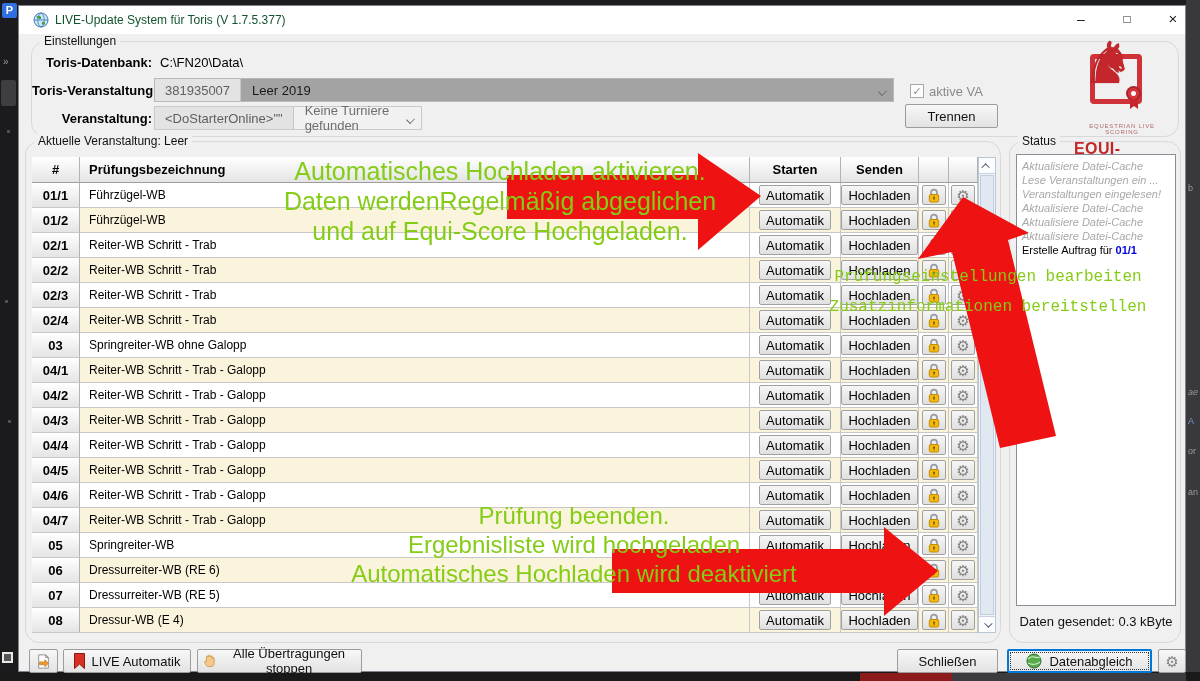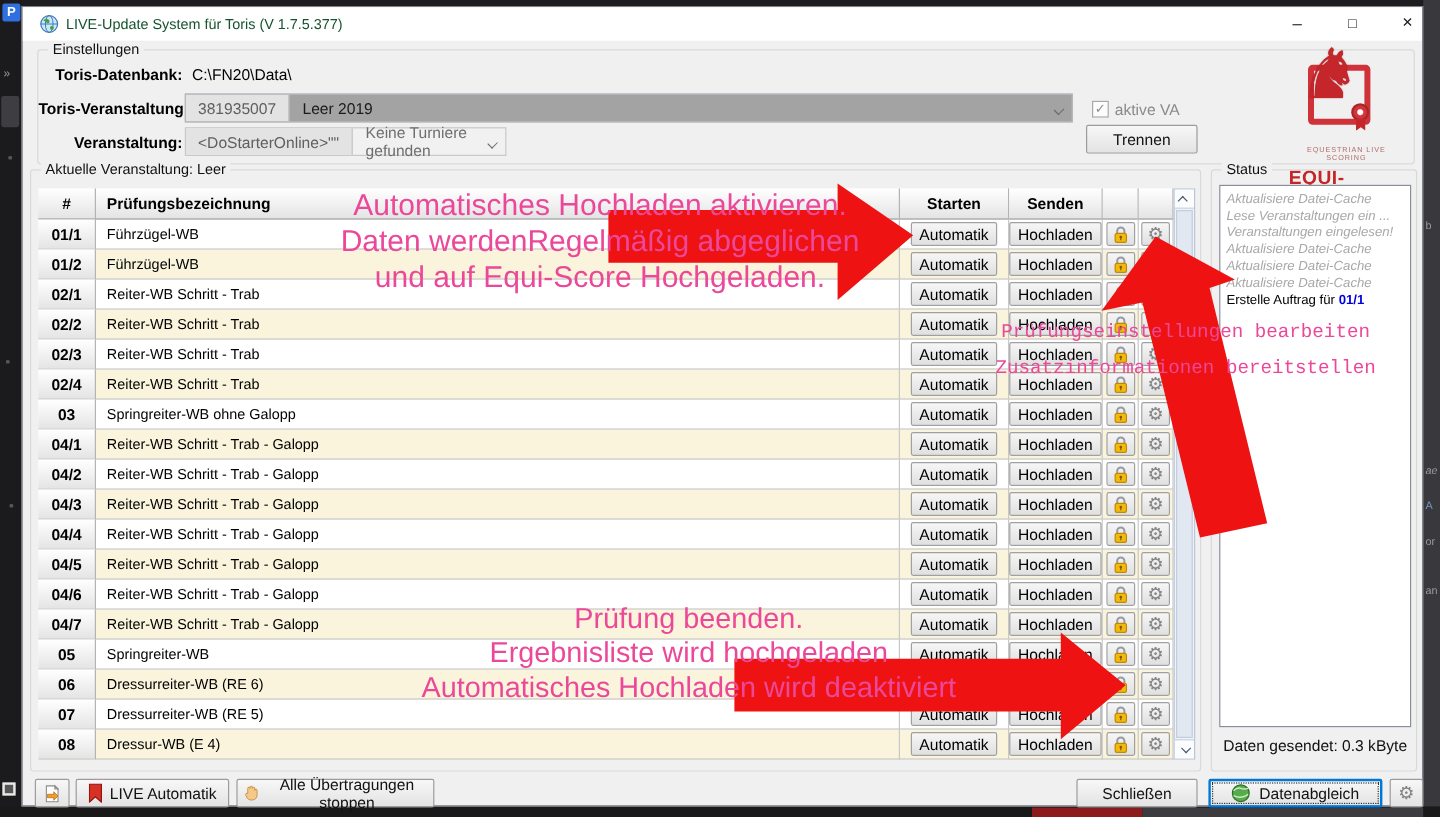--- a/index.html
+++ b/index.html
@@ -25,21 +25,21 @@
   .window{position:absolute;left:18px;top:5px;width:1168px;height:667px;background:#f0f0f0;
           border:1px solid #7e838c;z-index:3;}
   .titlebar{position:absolute;left:0;top:0;width:100%;height:28px;background:#ffffff;}
   .title-icon{position:absolute;left:14px;top:6px;width:16px;height:16px;}
   .title-text{position:absolute;left:36px;top:7px;font-size:12px;color:#14532d;white-space:nowrap;}
   .win-btn{position:absolute;top:0;width:44px;height:28px;text-align:center;line-height:26px;
            font-size:14px;color:#222;cursor:default;}
   .btn-min{left:1040px;} .btn-max{left:1086px;font-size:12px;} .btn-close{left:1132px;font-size:15px;}
 
   
-  .groupbox{position:absolute;border:1px solid #d9d9d9;border-radius:3px;}
+  .groupbox{position:absolute;border:1px solid #d9d9d9;border-radius:14px;}
   .gb-label{position:absolute;top:-8px;left:8px;background:#f0f0f0;padding:0 4px;font-size:12px;color:#101010;white-space:nowrap;}
 
   .gb-settings{left:12px;top:35px;width:1148px;height:96px;}
   .f-label{position:absolute;left:0;width:120px;text-align:right;font-size:13px;font-weight:bold;white-space:nowrap;}
   .f-value{position:absolute;font-size:13px;white-space:nowrap;}
   .combo{position:absolute;background:#a3a3a3;border:1px solid #b5b8bf;height:24px;display:flex;align-items:center;}
   .combo.disabled{background:#f1f1f1;border-color:#c9c9c9;}
   .combo .idbox{height:100%;background:#e3e3e3;border-right:1px solid #c6c6c6;display:flex;align-items:center;
                 justify-content:center;color:#5f5f5f;font-size:13px;padding:0 10px;}
   .combo .cname{font-size:13px;padding-left:11px;color:#1a1a1a;}
@@ -116,21 +116,21 @@
   .fbtn{position:absolute;top:643px;height:24px;}
   .btn-doc{left:10px;width:29px;}
   .btn-live{left:44px;width:128px;}
   .btn-stop{left:178px;width:165px;}
   .btn-close2{left:878px;width:101px;}
   .btn-sync{left:988px;width:145px;border:2px solid #0078d7;outline:1px dotted #333;outline-offset:-4px;}
   .btn-gear{left:1139px;width:28px;}
 
   
   .overlay-svg{position:absolute;left:0;top:0;width:1200px;height:681px;z-index:40;pointer-events:none;}
-  .ann{position:absolute;z-index:50;color:#ec4899;text-align:center;pointer-events:none;
+  .ann{position:absolute;z-index:50;color:#84cc16;text-align:center;pointer-events:none;
        font-family:"Liberation Sans",sans-serif;}
   .ann-1{left:240px;top:156px;width:520px;font-size:25px;line-height:30px;}
   .ann-2{left:792px;top:262px;width:392px;font-size:16px;line-height:30px;font-family:Liberation Mono, monospace;}
   .ann-3{left:333px;top:501px;width:482px;font-size:24px;line-height:29px;}
 </style>
 </head>
 <body>
 
 <div class="screen">
 

